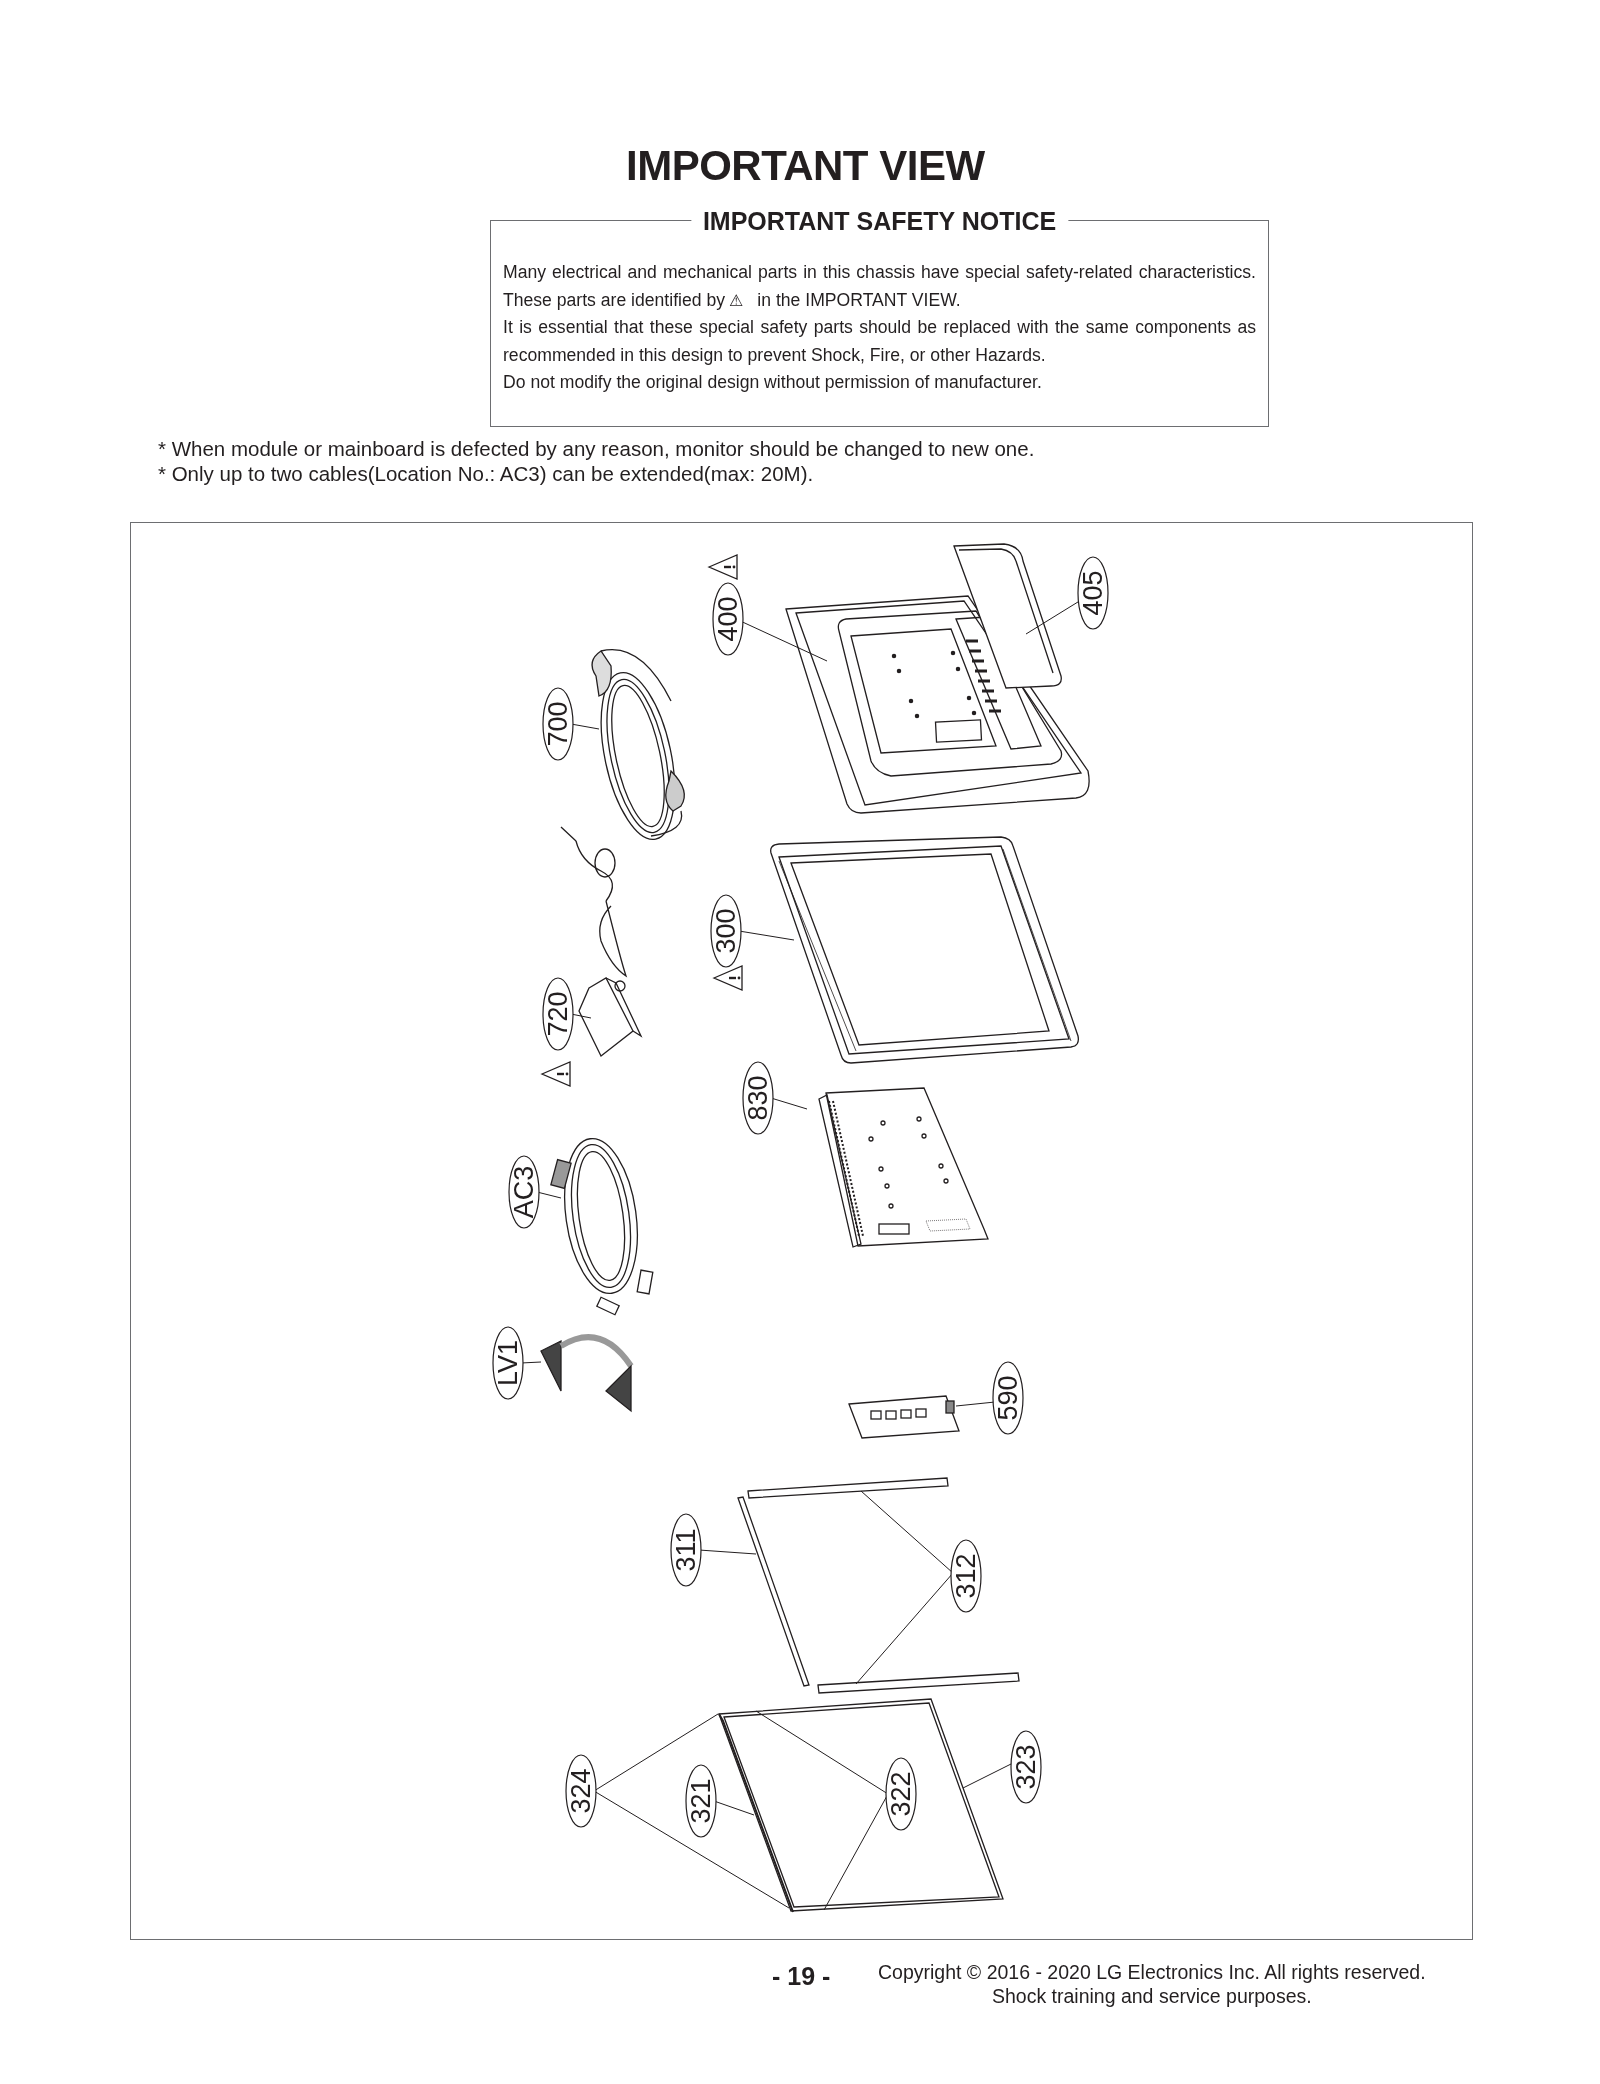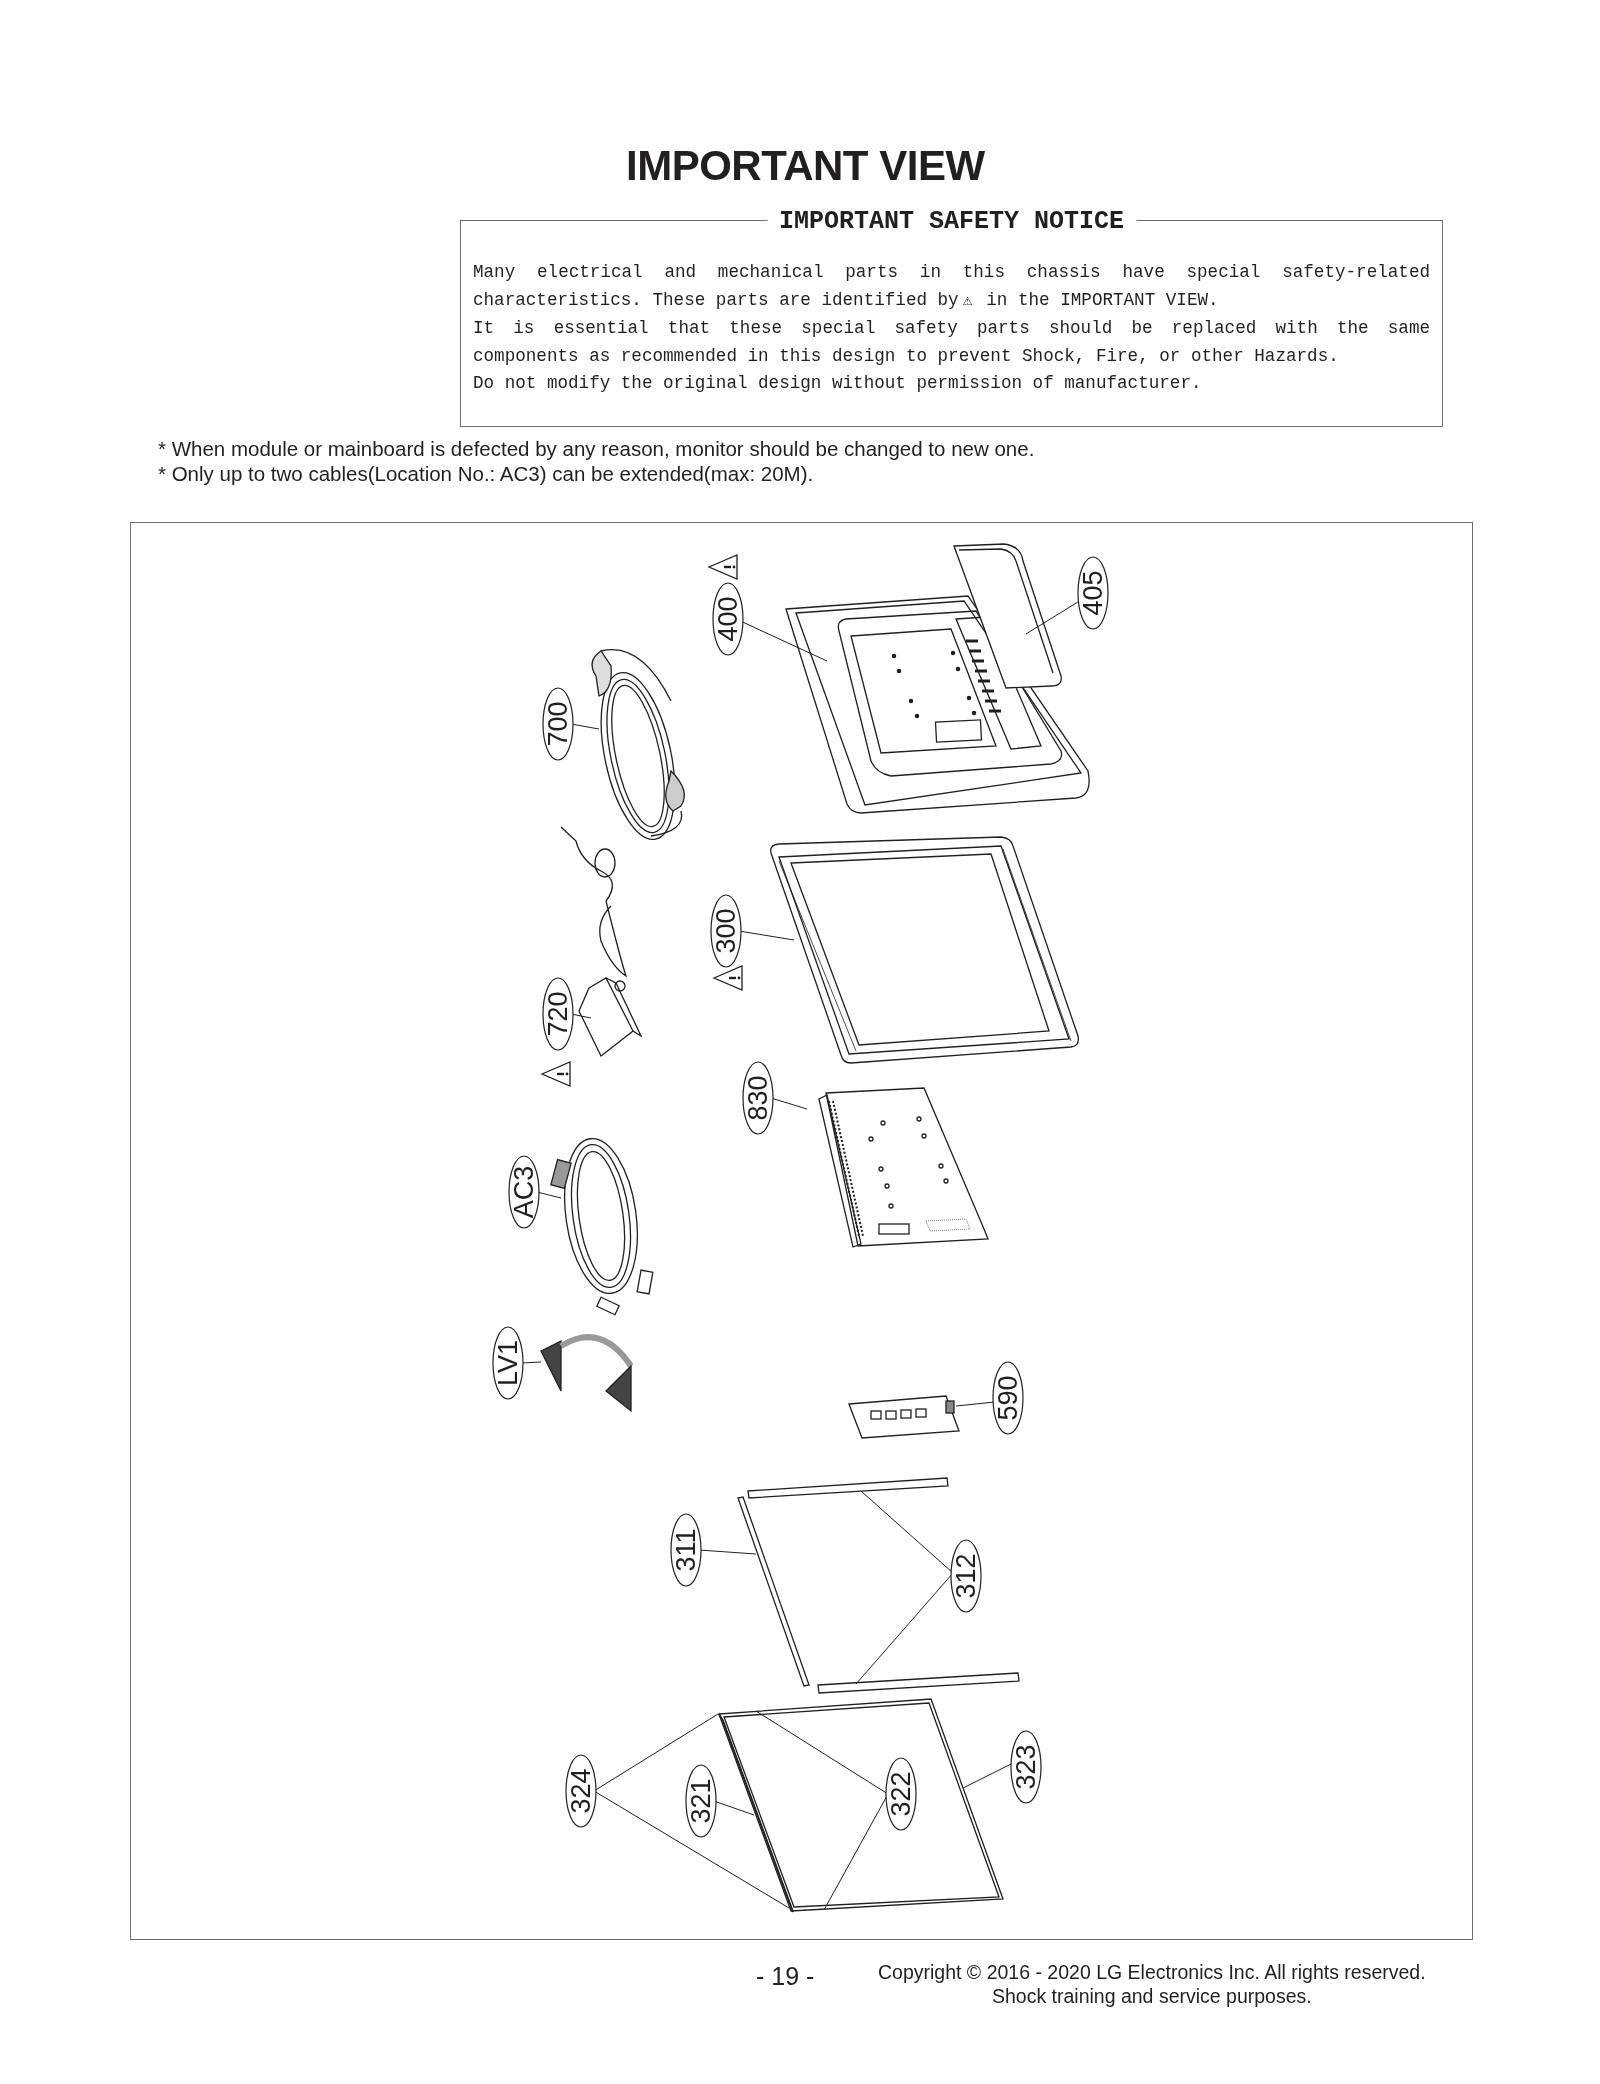--- a/index.html
+++ b/index.html
@@ -1,27 +1,27 @@
 <!DOCTYPE html>
 <html><head>
 <meta charset="utf-8">
 <style>
   html, body { margin: 0; padding: 0; background: #ffffff; }
   body { width: 1600px; height: 2084px; position: relative; font-family: "Liberation Sans", sans-serif; color: #231f20; overflow: hidden; }
   .title { position: absolute; left: 626px; top: 142px; font-size: 42px; font-weight: bold; letter-spacing: -0.5px; margin: 0; }
-  .notice { position: absolute; left: 460px; top: 220px; width: 983px; height: 207px; border: 1.3px solid #6d6e71; box-sizing: border-box; font-family: Liberation Mono, monospace; }
+  .notice { position: absolute; left: 490px; top: 220px; width: 779px; height: 207px; border: 1.3px solid #6d6e71; box-sizing: border-box; }
   .notice-heading { position: absolute; left: 50%; transform: translateX(-50%); top: -14px; background: #fff; padding: 0 12px; font-size: 25px; font-weight: bold; white-space: nowrap; }
   .notice-body { position: absolute; left: 12px; right: 12px; top: 38px; font-size: 17.6px; line-height: 27.5px; text-align: justify; }
   .notice-body p { margin: 0; }
   .tri-inline { display: inline-block; font-size: 16px; margin: 0 14px 0 4px; }
   .notes { position: absolute; left: 158px; top: 436px; font-size: 20.5px; line-height: 25px; }
   .notes p { margin: 0; }
   .diagram { position: absolute; left: 130px; top: 522px; width: 1343px; height: 1418px; border: 1.3px solid #6d6e71; box-sizing: border-box; }
   .diagram svg { position: absolute; left: -130px; top: -522px; }
-  .footer-page { position: absolute; left: 756px; top: 1962px; font-size: 25px; }
+  .footer-page { position: absolute; left: 772px; top: 1962px; font-size: 25px; font-weight: bold; }
   .footer-copy { position: absolute; left: 878px; top: 1960px; font-size: 19.5px; line-height: 24px; text-align: center; }
   .footer-copy p { margin: 0; }
   .lbl text { font-family: "Liberation Sans", sans-serif; font-size: 27px; fill: #231f20; }
 </style>
 </head>
 <body>
 
 <h1 class="title">IMPORTANT VIEW</h1>
 
 <div class="notice">

